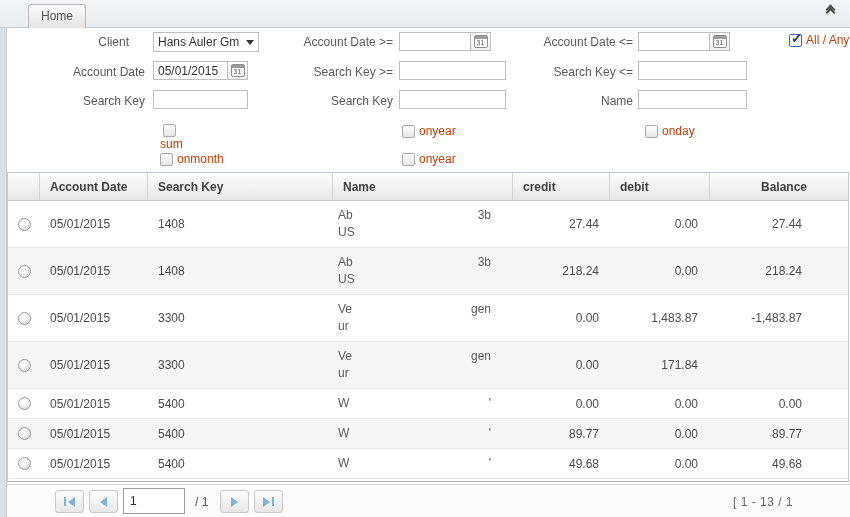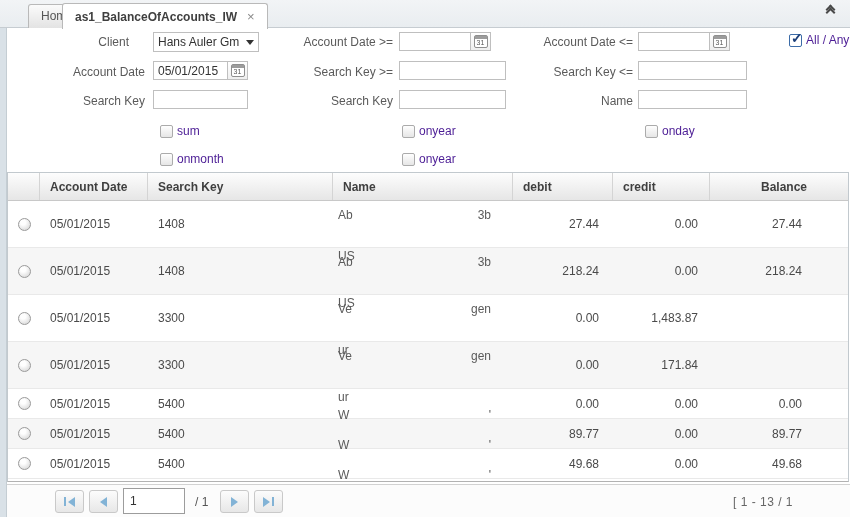--- a/index.html
+++ b/index.html
@@ -43,21 +43,21 @@
     display:flex; align-items:center; padding:0 4px; cursor:pointer; }
   .combo .ctext { flex:1; color:#333; white-space:nowrap; overflow:hidden; }
   .combo .arr { width:0; height:0; border-left:4px solid transparent; border-right:4px solid transparent;
     border-top:5px solid #333; margin-left:6px; }
   .cbwrap { position:absolute; display:flex; align-items:center; cursor:pointer; }
   .cb { width:13px; height:13px; border:1px solid #ababab; border-radius:2px;
     background:linear-gradient(#fefefe,#e6e6e6); margin-right:4px; position:relative; flex:none; }
   .cb.checked { background:#fff; border:1px solid #3c6ca8; }
   .cb.checked::after { content:"\2713"; position:absolute; top:-5px; left:1px;
     font-size:14px; font-weight:bold; color:#1c3e78; }
-  .cblabel { color:#4c1d95; }
+  .cblabel { color:#c2410c; }
 
   
   .grid { position:absolute; left:7px; top:172px; width:842px; height:310px;
     border:1px solid #c2c9ce; border-bottom:1px solid #b2b2b2; background:#fff; overflow:hidden; }
   .thead { display:flex; height:28px; background:linear-gradient(#fdfdfd,#e6e6e6);
     border-bottom:1px solid #c8c8c8; font-weight:bold; color:#3f3f3f; }
   .th { border-right:1px solid #d4d4d4; padding:7px 0 0 10px; overflow:hidden; white-space:nowrap; }
   .th:last-child { border-right:none;text-align:center; }
   .c0 { width:32px; flex:none; }
   .c1 { width:108px; flex:none; }
@@ -70,21 +70,21 @@
   .tr.alt { background:#f6f6f6; }
   .tr.tall { height:47px; }
   .tr.short { height:30px; }
   .td { padding-left:10px; overflow:hidden; white-space:nowrap; color:#4a4a4a; }
   .td.c0 { display:flex; justify-content:center; padding-left:0; }
   .td.num { text-align:right; padding-left:0; }
   .td.c4 { padding-right:14px; }
   .td.c5 { padding-right:12px; }
   .td.c6 { padding-right:46px; }
   .td.c3 { position:relative; padding-left:5px; color:#5a5a5a; }
-  .nl { line-height:17px; position:relative;margin-top:24px; }
+  .nl { line-height:17px; position:relative; }
   .frag { position:absolute; right:22px; top:0; }
   .radio { width:13px; height:13px; border-radius:50%; border:1px solid #9a9a9a;
     background:radial-gradient(circle at 38% 32%, #fefefe 25%, #cfcfcf); cursor:pointer; }
 
   
   .pager { position:absolute; left:7px; top:484px; width:843px; height:33px;
     background:#fcfcfc; border-top:1px solid #d2d2d2; }
   .pbtn { position:absolute; top:5px; width:29px; height:23px; border:1px solid #c9c9c9;
     border-radius:3px; background:linear-gradient(#fcfcfc,#e7e7e7);
     display:flex; align-items:center; justify-content:center; gap:2px; cursor:pointer; }
@@ -99,23 +99,20 @@
   .ptotal { position:absolute; left:188px; top:10px; color:#555; }
   .range { position:absolute; left:726px; top:10px; color:#666; white-space:nowrap; letter-spacing:0.5px; }
 </style>
 </head>
 <body>
 
 <div class="tabbar">
   <div class="tab" style="left:8px;margin-left:20px;">
     <span>Home</span>
   </div>
-  <div class="tab active" style="left:62px;">
-    <span>as1_BalanceOfAccounts_IW</span><span class="x">×</span>
-  </div>
   <div class="collapse">
     <div class="chev"></div>
     <div class="chev"></div>
   </div>
 </div>
 
 <div class="west"></div>
 
 <div>
 
@@ -162,21 +159,21 @@
 
   <div class="flabel" style="left:25px; top:93px; width:120px;">Search Key</div>
   <input class="tin" style="left: 153px; top: 90px; width: 95px;" value="">
 
   <div class="flabel" style="left:275px; top:93px; width:118px;">Search Key</div>
   <input class="tin" style="left: 399px; top: 90px; width: 107px;" value="">
 
   <div class="flabel" style="left:515px; top:93px; width:118px;">Name</div>
   <input class="tin" style="left: 638px; top: 90px; width: 109px;" value="">
 
-  <div class="cbwrap" style="left:160px; top:124px;">
+  <div class="cbwrap" style="left:160px; top:124px;flex-direction:column;">
     <span class="cb"></span>
     <span class="cblabel">sum</span>
   </div>
   <div class="cbwrap" style="left:402px; top:124px;">
     <span class="cb"></span>
     <span class="cblabel">onyear</span>
   </div>
   <div class="cbwrap" style="left:645px; top:124px;">
     <span class="cb"></span>
     <span class="cblabel">onday</span>
@@ -190,22 +187,22 @@
     <span class="cblabel">onyear</span>
   </div>
 </div>
 
 <div class="grid">
   <div class="thead">
     <div class="th c0"></div>
     <div class="th c1">Account Date</div>
     <div class="th c2">Search Key</div>
     <div class="th c3">Name</div>
+    <div class="th c5">credit</div>
     <div class="th c4">debit</div>
-    <div class="th c5">credit</div>
     <div class="th c6">Balance</div>
   </div>
   <div id="tbody">
       <div class="tr tall">
         <div class="td c0">
           <span class="radio"></span>
         </div>
         <div class="td c1">05/01/2015</div>
         <div class="td c2">1408</div>
         <div class="td c3">
@@ -235,20 +232,21 @@
           <span class="radio"></span>
         </div>
         <div class="td c1">05/01/2015</div>
         <div class="td c2">3300</div>
         <div class="td c3">
           <div class="nl"><span>Ve</span><span class="frag">gen</span></div>
           <div class="nl">ur</div>
         </div>
         <div class="td c4 num">0.00</div>
         <div class="td c5 num">1,483.87</div>
+        <div class="td c6 num">-1,483.87</div>
       </div>
       <div class="tr tall alt">
         <div class="td c0">
           <span class="radio"></span>
         </div>
         <div class="td c1">05/01/2015</div>
         <div class="td c2">3300</div>
         <div class="td c3">
           <div class="nl"><span>Ve</span><span class="frag">gen</span></div>
           <div class="nl">ur</div>

